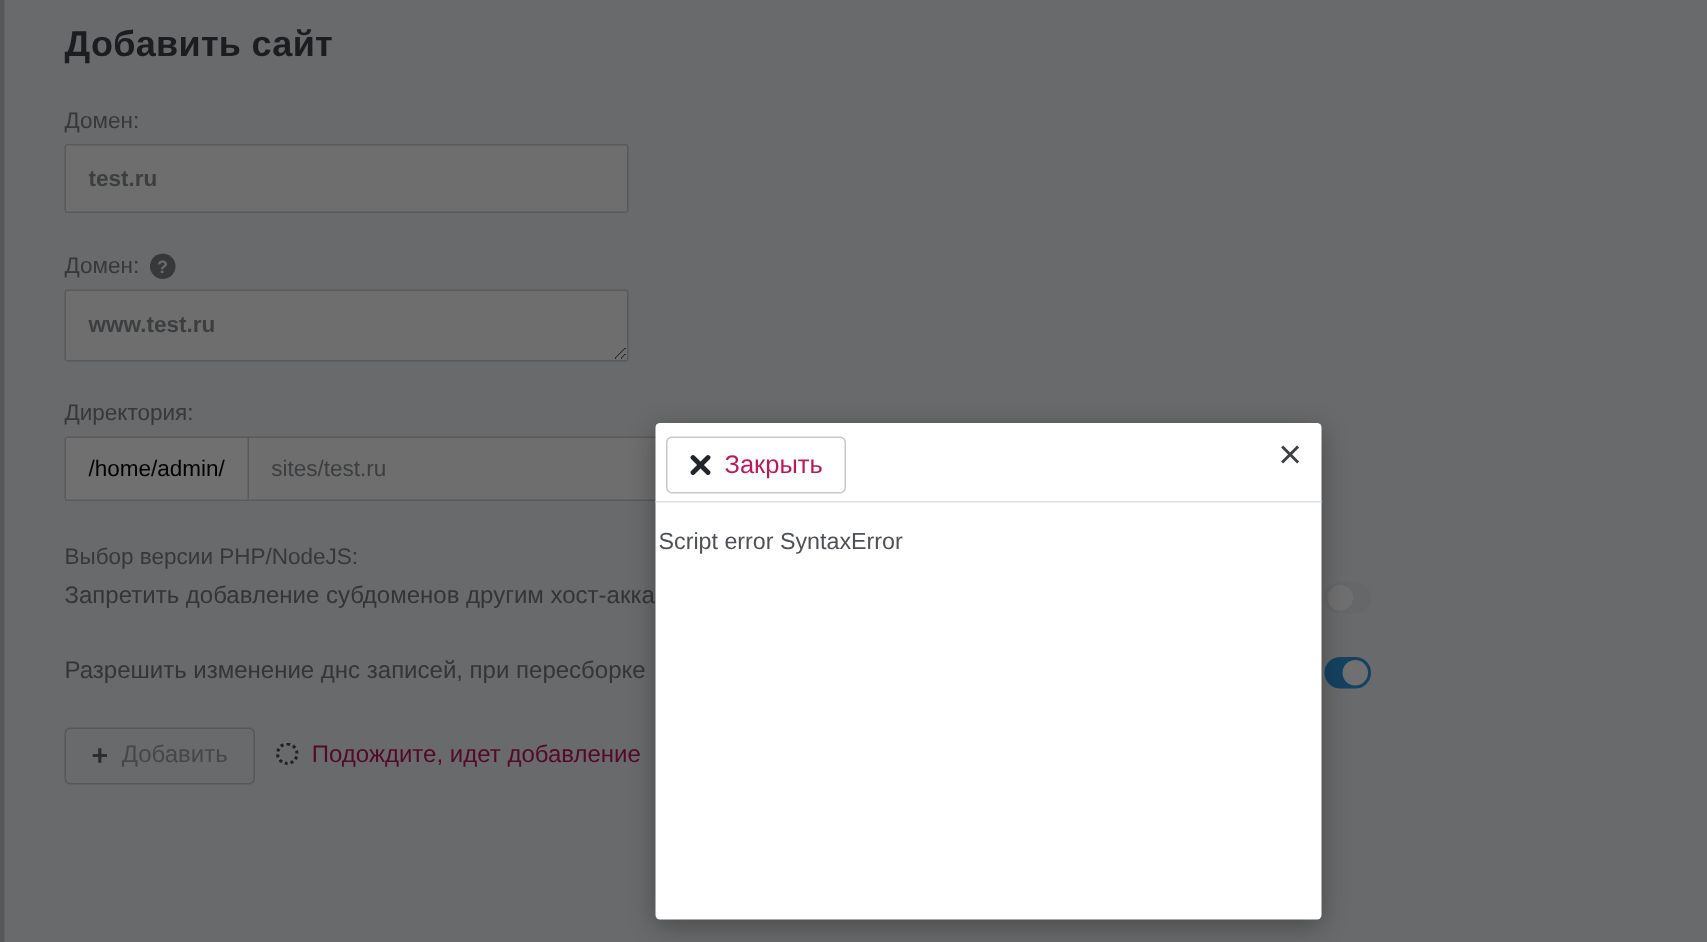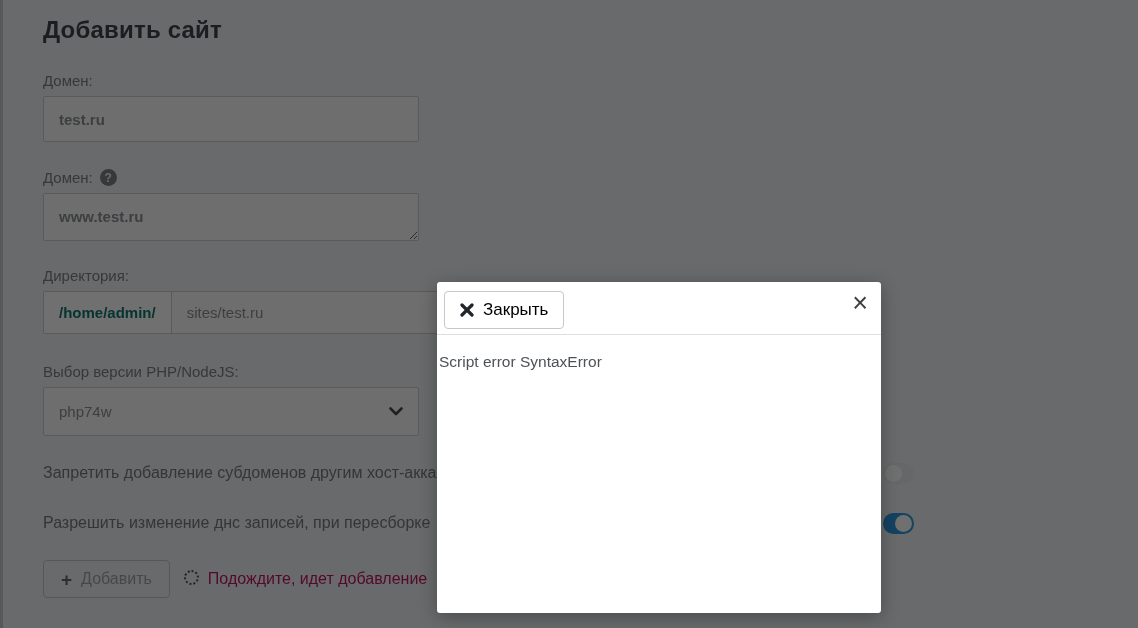--- a/index.html
+++ b/index.html
@@ -46,21 +46,21 @@
     line-height: 18px;
   }
   .dir-group {
     display: flex; width: 500px; height: 43px;
     background: #FAFBFC; border: 1px solid #C9CCCF; border-radius: 2px;
     margin-bottom: 29px; overflow: hidden;
   }
   .dir-prefix {
     display: flex; align-items: center; padding: 0 15px;
     background: #FFFFFF; border-right: 1px solid #C9CCCF;
-    font-size: 15px; color: #0f766e; white-space: nowrap; font-weight: bold;
+    font-size: 15px; color: #000000; white-space: nowrap;
   }
   .dir-input {
     flex: 1; border: none; background: transparent; outline: none;
     padding: 0 15px; font-size: 15px; color: #8A8E91; font-family: inherit;
   }
   .select-box {
     width: 376px; height: 49px;
     background: #FAFBFC; border: 1px solid #C9CCCF; border-radius: 2px;
     display: flex; align-items: center; justify-content: space-between;
     padding: 0 15px; margin-bottom: 26px;
@@ -117,21 +117,21 @@
   }
   .modal-header {
     position: relative; height: 53px;
     padding: 9px 0 0 7px;
     border-bottom: 1px solid #DDDFE2;
   }
   .close-button {
     display: inline-flex; align-items: center; gap: 9px;
     height: 38px; padding: 0 15px;
     background: #FFFFFF; border: 1px solid #C6C8CB; border-radius: 4px;
-    font-family: inherit; font-size: 17px; color: #000000; cursor: pointer;
+    font-family: inherit; font-size: 17px; color: #be185d; cursor: pointer;
   }
   .corner-x {
     position: absolute; top: 1px; right: 13px;
     font-size: 27px; font-weight: 300; color: #3C4043;
     line-height: 40px; cursor: pointer; background: none; border: none;
     font-family: inherit;
   }
   .modal-body {
     padding: 18px 2px; font-size: 15.5px; color: #4E5256;
   }
@@ -156,26 +156,20 @@
   <div class="field-label">
     <span>Директория:</span>
   </div>
   <div class="dir-group">
     <span class="dir-prefix">/home/admin/</span>
     <input class="dir-input" type="text" value="sites/test.ru" style="">
   </div>
 
   <div class="field-label">
     <span>Выбор версии PHP/NodeJS:</span>
-  </div>
-  <div class="select-box">
-    <span>php74w</span>
-    <svg width="14" height="9" viewBox="0 0 14 9">
-      <polyline points="1.5,1.5 7,7 12.5,1.5" fill="none" stroke="#45494D" stroke-width="2.6" stroke-linecap="round" stroke-linejoin="round"></polyline>
-    </svg>
   </div>
 
   <div class="toggle-row">
     <span>Запретить добавление субдоменов другим хост-акка</span>
     <span class="toggle off">
         <span class="knob"></span>
       </span>
   </div>
   <div class="toggle-row second">
     <span>Разрешить изменение днс записей, при пересборке</span>

